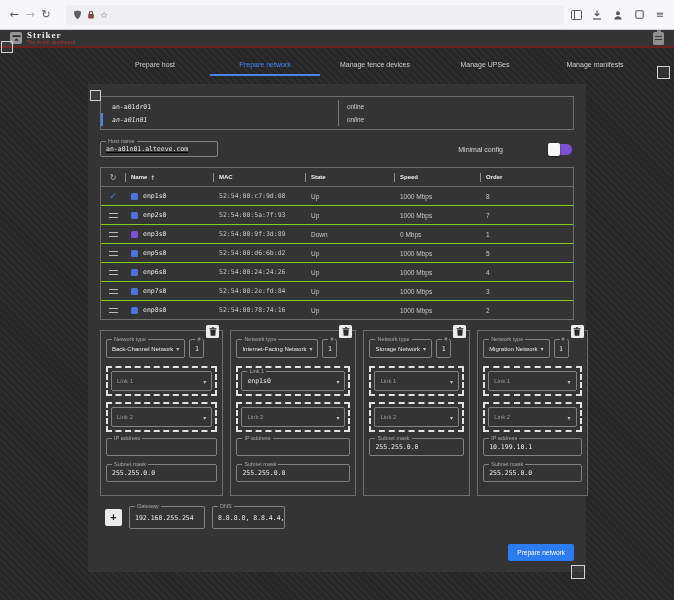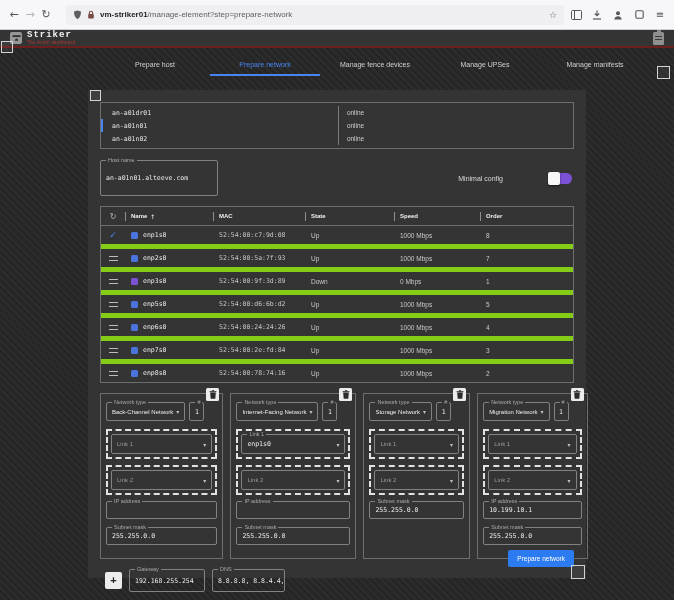--- a/index.html
+++ b/index.html
@@ -15,54 +15,54 @@
   .urlbar{margin-left:12px;width:498px;height:20px;background:#efeff2;border-radius:4px;display:flex;align-items:center;padding:0 7px;box-sizing:border-box;gap:5px;}
   .url-text{font-size:8px;color:#5d5d64;white-space:nowrap;overflow:hidden;flex:1;}
   .url-text b{color:#1f1f24;font-weight:bold;}
   .star{color:#5d5d64;font-size:9px;font-family:"DejaVu Sans",sans-serif;}
   .chrome-right{margin-left:auto;display:flex;align-items:center;gap:9px;padding-right:2px;}
   .cr-ic{width:12px;height:12px;display:flex;align-items:center;justify-content:center;color:#55555a;font-size:10px;font-family:"DejaVu Sans",sans-serif;}
   
   .appbar{height:16px;background:#343434;border-bottom:2px solid #6e1e1d;display:flex;align-items:center;padding:0 10px;position:relative;}
   .logo-sq{width:12px;height:12px;background:#969696;border-radius:2px;display:flex;align-items:center;justify-content:center;margin-right:5px;}
   .brand-wrap{display:flex;flex-direction:column;justify-content:center;}
-  .brand{font-family:Liberation Mono, monospace;font-weight:bold;font-size:9px;color:#f2f2f2;line-height:9px;letter-spacing:1px;}
+  .brand{font-family:Liberation Serif, serif;font-weight:bold;font-size:9px;color:#f2f2f2;line-height:9px;letter-spacing:1px;}
   .tagline{font-size:4.5px;color:#b23b35;line-height:5px;letter-spacing:.3px;}
   .clip-ic{margin-left:auto;width:11px;height:13px;background:#8f8f8f;border-radius:1.5px;position:relative;}
   .clip-ic::before{content:"";position:absolute;top:-2px;left:3.5px;width:4px;height:3px;background:#8f8f8f;border-radius:1px;}
   .clip-ic::after{content:"";position:absolute;left:2px;right:2px;top:4px;height:1.5px;background:#3a3a3a;box-shadow:0 3px 0 #3a3a3a;}
   
   .tabstrip{margin:2px 0 0 100px;width:550px;height:29px;display:flex;}
   .tab{flex:1;display:flex;align-items:center;justify-content:center;font-size:7px;color:#cfcfcf;position:relative;}
   .tab.active{color:#4785f0;}
   .tab.active::after{content:"";position:absolute;left:0;right:0;bottom:3px;height:2px;background:#4785f0;}
   
-  .panel{position:absolute;left:88px;top:90px;width:498px;height:488px;background:#343434;padding:12px;box-sizing:border-box;}
+  .panel{position:absolute;left:88px;top:84px;width:498px;height:488px;background:#343434;padding:12px;box-sizing:border-box;}
   .hostlist{border:1px solid #6e6e6e;padding:3px 0;}
   .host-row{height:13px;display:flex;align-items:center;border-left:2px solid transparent;padding-left:9px;}
-  .host-row.selected{border-left-color:#4785f0;}
+  .host-row.selected{border-left-color:#4785f0;font-style:italic;}
   .host-name{width:49%;font-family:"DejaVu Sans Mono",monospace;font-size:6.5px;color:#e6e6e6;}
   .host-status{flex:1;border-left:1px solid #7a7a7a;padding-left:8px;font-size:6.5px;color:#cdcdcd;align-self:stretch;display:flex;align-items:center;}
   
   .outlined{position:relative;border:1px solid #828282;border-radius:2px;box-sizing:border-box;background:transparent;}
   .flabel{position:absolute;top:-4px;left:5px;font-size:5.5px;line-height:7px;color:#a9a9a9;background:#343434;padding:0 2px;white-space:nowrap;}
   .fvalue{height:100%;display:flex;align-items:center;padding:0 5px;font-family:"DejaVu Sans Mono",monospace;font-size:6.5px;color:#ececec;white-space:nowrap;overflow:hidden;}
   .fplaceholder{color:#9a9a9a;font-size:6px;font-family:"Liberation Sans",sans-serif;}
   .caret{margin-left:auto;color:#c0c0c0;font-size:6px;font-family:"DejaVu Sans",sans-serif;padding-left:3px;}
   .row2{display:flex;align-items:center;margin-top:11px;}
-  .hostname-field{width:118px;height:36px;}
+  .hostname-field{width:118px;height:16px;text-decoration:underline;}
   .mincfg{margin-left:auto;display:flex;align-items:center;}
   .mincfg-label{font-size:7px;color:#d8d8d8;margin-right:46px;}
   .switch{width:23px;height:11px;border-radius:5.5px;background:#7b52d6;position:relative;margin-right:2px;}
   .switch-thumb{position:absolute;left:-1px;top:-1px;width:12px;height:13px;background:#f7f7f7;border-radius:2px;box-shadow:0 1px 2px rgba(0,0,0,.6);}
   
   .iftable{margin-top:10px;border:1px solid #6e6e6e;}
   .if-head,.if-row{display:flex;align-items:center;height:18px;}
   .if-head{border-bottom:1px solid #6e6e6e;}
-  .if-row + .if-row{border-top:5px solid #84cc16;}
+  .if-row + .if-row{border-top:1px solid #84cc16;}
   .c-icon{width:24px;display:flex;align-items:center;justify-content:center;}
   .c-name{width:88px;}.c-mac{width:92px;}.c-state{width:89px;}.c-speed{width:86px;}.c-order{flex:1;}
   .hc{display:flex;align-items:center;height:9px;border-left:1px solid #909090;padding-left:5px;font-size:6px;font-weight:bold;color:#f0f0f0;box-sizing:border-box;}
   .sort{font-family:"DejaVu Sans",sans-serif;font-size:6px;margin-left:3px;color:#d8d8d8;}
   .bc{padding-left:6px;font-size:6.5px;color:#c9c9c9;box-sizing:border-box;}
   .name-cell{display:flex;align-items:center;gap:5px;}
   .sq{width:7px;height:7px;border-radius:1.5px;background:#4a74dc;}
   .sq.purple{background:#7b52d6;}
   .ifname{font-family:"DejaVu Sans Mono",monospace;font-size:6.5px;color:#ececec;}
   .mac{font-family:"DejaVu Sans Mono",monospace;font-size:6.5px;color:#c6c6c6;}
@@ -106,21 +106,20 @@
       <svg width="9" height="10" viewBox="0 0 9 10">
           <path d="M4.5 0.5 L8 1.6 C8 5.2 7 7.8 4.5 9.3 C2 7.8 1 5.2 1 1.6 Z" fill="#5d5d64"></path>
         </svg>
     </span>
     <span>
       <svg width="8" height="10" viewBox="0 0 8 10">
           <path d="M2.4 4V2.8a1.6 1.6 0 0 1 3.2 0V4" fill="none" stroke="#7a4a44" stroke-width="1.1"></path>
           <rect x="1.2" y="4" width="5.6" height="4.6" rx="0.8" fill="#7a4a44"></rect>
         </svg>
     </span>
-    <span class="url-text"><b>vm-striker01</b><span>/manage-element?step=prepare-network</span></span>
     <span class="star">☆</span>
   </div>
   <div class="chrome-right">
     <span class="cr-ic">
       <svg width="11" height="10" viewBox="0 0 11 10">
           <rect x="0.5" y="0.5" width="10" height="9" rx="1" fill="none" stroke="#55555a"></rect>
           <line x1="3.5" y1="0.5" x2="3.5" y2="9.5" stroke="#55555a"></line>
         </svg>
     </span>
     <span class="cr-ic">
@@ -169,24 +168,20 @@
 
   <div class="hostlist">
     <div class="host-row">
       <span class="host-name">an-a01dr01</span>
       <span class="host-status">online</span>
     </div>
     <div class="host-row selected">
       <span class="host-name">an-a01n01</span>
       <span class="host-status">online</span>
     </div>
-    <div class="host-row">
-      <span class="host-name">an-a01n02</span>
-      <span class="host-status">online</span>
-    </div>
   </div>
 
   <div class="row2">
     <div class="outlined hostname-field">
       <span class="flabel">Host name</span>
       <span class="fvalue">an-a01n01.alteeve.com</span>
     </div>
     <div class="mincfg">
       <span class="mincfg-label">Minimal config</span>
       <span class="switch">

